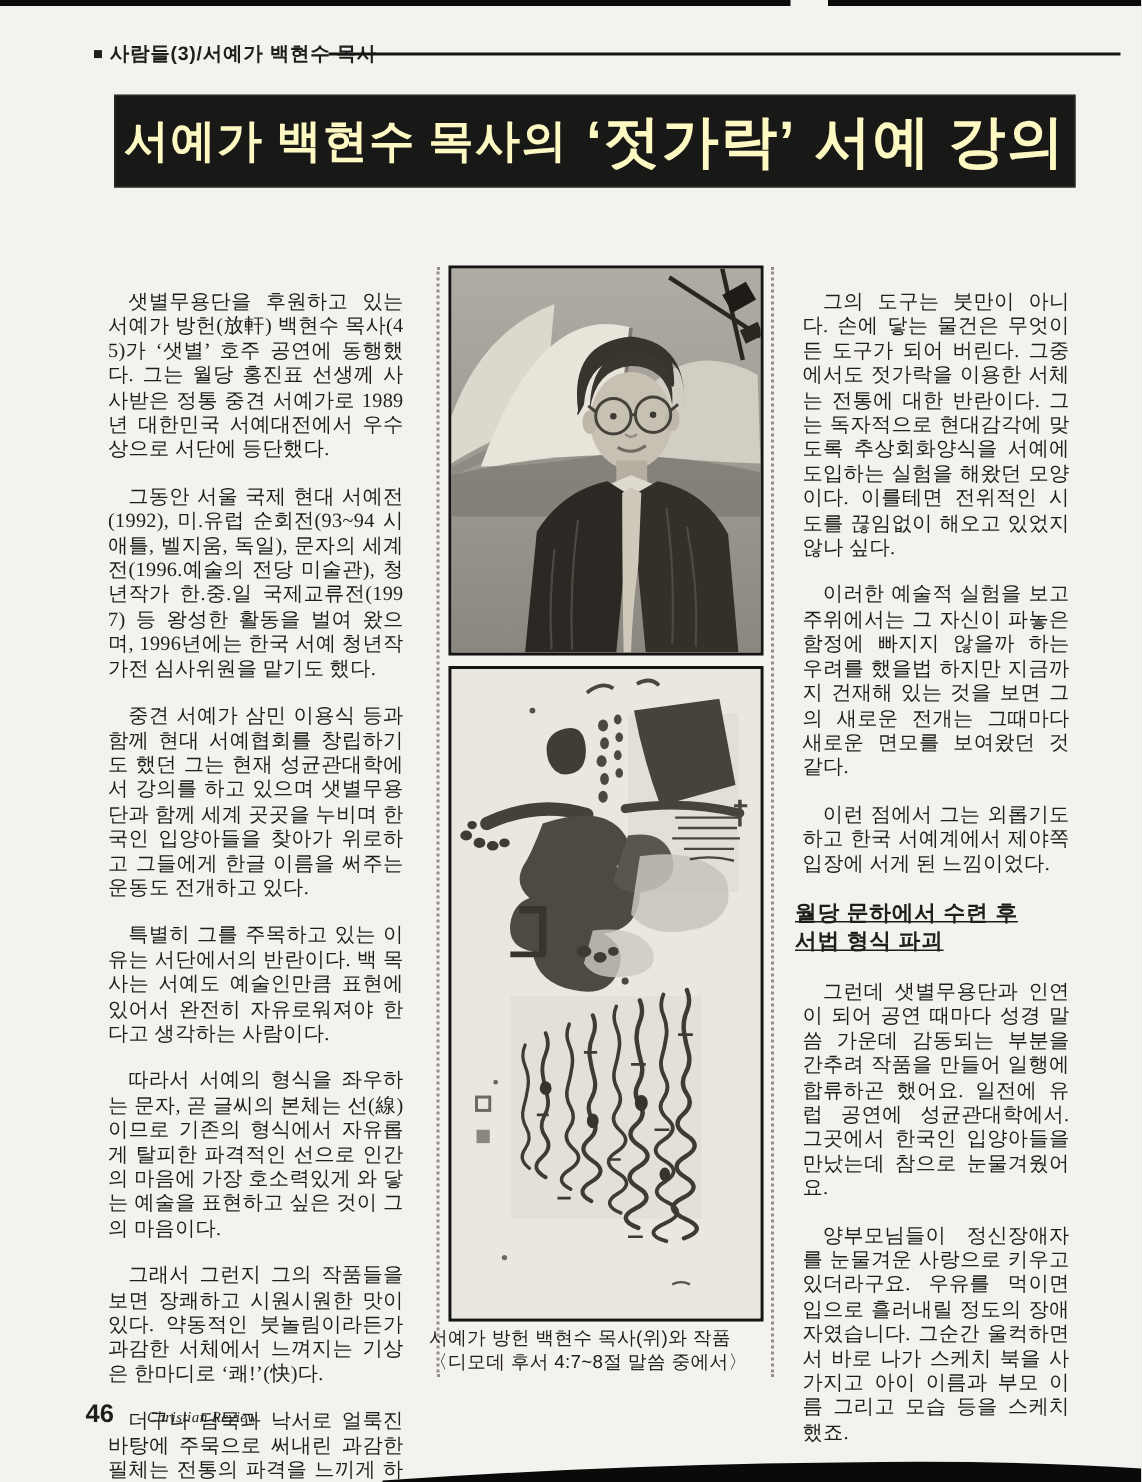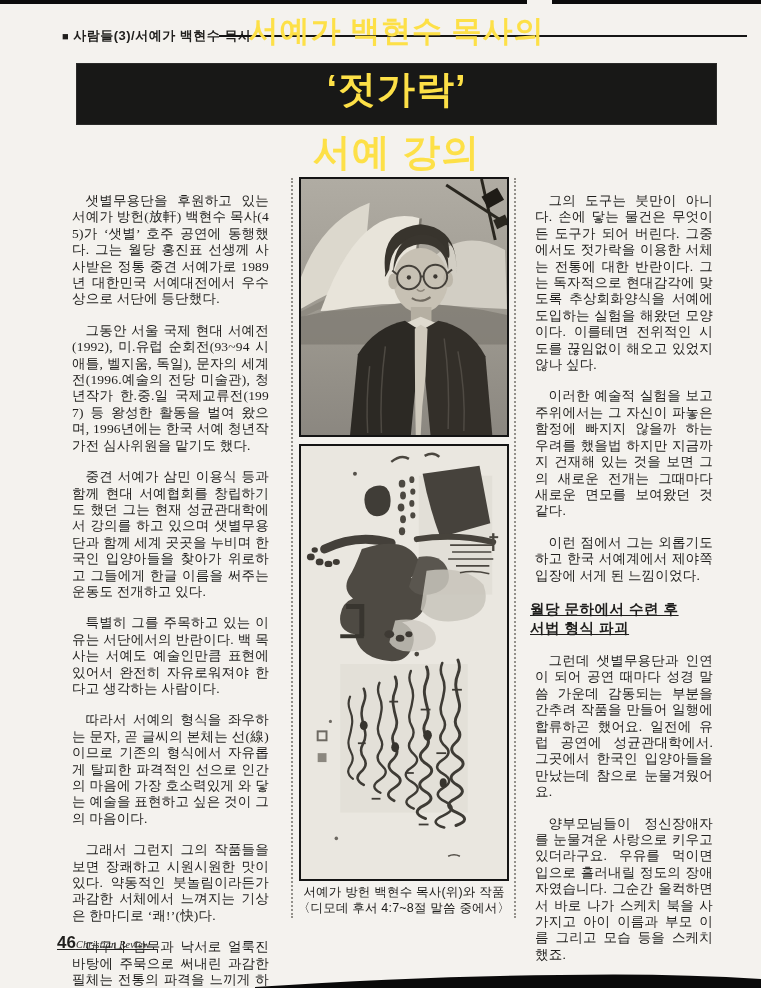--- a/index.html
+++ b/index.html
@@ -27,24 +27,23 @@
     font-family:"Liberation Sans","DejaVu Sans",sans-serif;
     font-weight:bold;font-size:13px;letter-spacing:0.5px;
     display:flex;align-items:center;gap:4px;
   }
   .kicker .bullet{font-size:11px;line-height:1;}
   .kicker-rule{position:absolute;left:219px;top:35px;width:528px;height:2px;background:#151515;}
 
   
   .banner{
     position:absolute;left:76px;top:63px;width:641px;height:62px;
-    background:#181817;color:#fde047;
+    background:#181817;color:#fef9c3;
     display:flex;align-items:center;justify-content:center;gap:12px;
     box-shadow:0 0 0 1px #2a2a29 inset;
-    flex-direction:column;
   }
   .banner .t1{font-family:"Liberation Serif","DejaVu Serif",serif;font-size:30px;letter-spacing:1px;font-weight:600;}
   .banner .t2{font-family:Liberation Sans, sans-serif;font-size:38px;font-weight:bold;letter-spacing:1px;}
 
   
   .col p{
     margin:15px;text-indent:1em;
     font-size:13.5px;line-height:16.4px;
     text-align:justify;word-break:break-all;
     letter-spacing:0.2px;
@@ -60,27 +59,26 @@
   .sep-left{left:291px;}
   .sep-right{left:514px;}
 
   
   .photo{position:absolute;left:299px;border:2px solid #141414;box-sizing:border-box;background:#d8d5cd;}
   .photo svg{display:block;width:100%;height:100%;}
   .photo1{top:177px;width:210px;height:260px;}
   .photo2{top:444px;width:210px;height:437px;}
   .caption{
     position:absolute;left:286px;top:885px;width:236px;
-    text-align:center;
     font-family:"Liberation Sans","DejaVu Sans",sans-serif;
     font-size:12.5px;line-height:15.5px;letter-spacing:0.2px;color:#21201e;
   }
 
   
-  .footer{position:absolute;left:57px;top:933px;display:flex;align-items:baseline;gap:0;text-decoration:underline;}
+  .footer{position:absolute;left:57px;top:933px;display:flex;align-items:baseline;gap:22px;}
   .footer .num{font-family:"Liberation Sans","DejaVu Sans",sans-serif;font-weight:bold;font-size:17px;}
   .footer .mag{font-family:"Liberation Serif","DejaVu Serif",serif;font-style:italic;font-size:10px;letter-spacing:0.3px;}
 </style>
 </head>
 <body>
 
 <div class="page">
 
   <div class="scan-top-a"></div>
   <div class="scan-top-b"></div>

